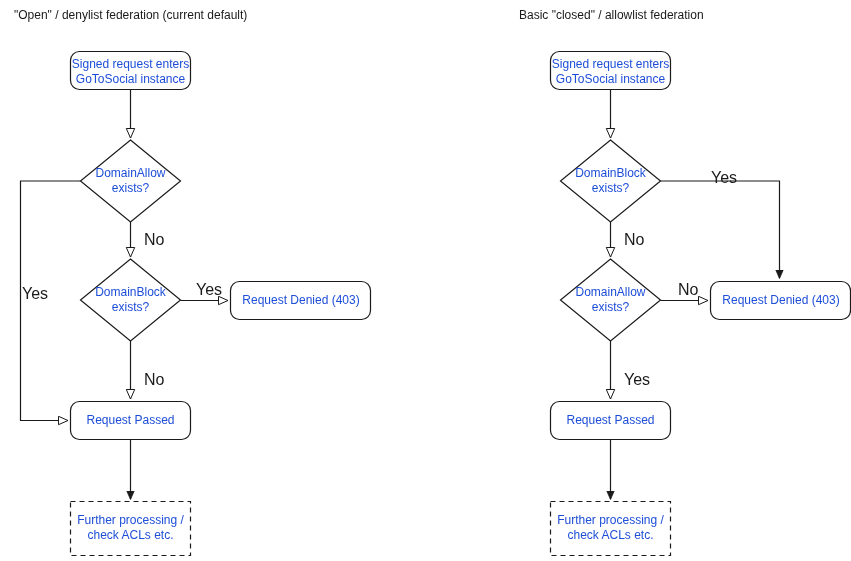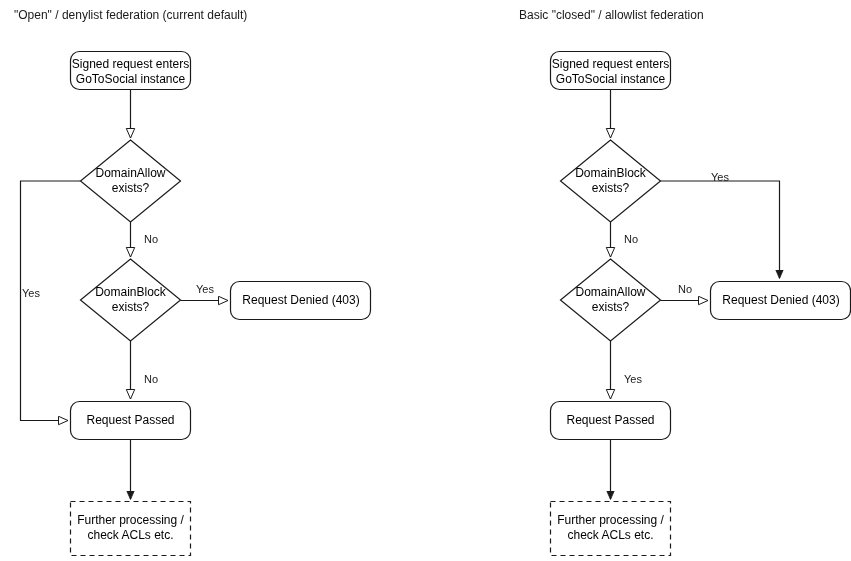--- a/index.html
+++ b/index.html
@@ -37,27 +37,27 @@
     white-space: nowrap;
   }
   #title-left  { left: 14px; top: 8px; }
   #title-right { left: 519px; top: 8px; }
 
   .node-label {
     position: absolute;
     font-size: 12px;
     line-height: 15px;
     text-align: center;
-    color: #000000;
+    color: #1d4ed8;
     white-space: pre-line;
     pointer-events: none;
   }
   .edge-label {
     position: absolute;
-    font-size: 11px;
+    font-size: 16px;
     line-height: 13px;
     color: #1a1a1a;
     white-space: nowrap;
     pointer-events: none;
   }
 </style>
 </head>
 <body>
 
 <div class="canvas">

